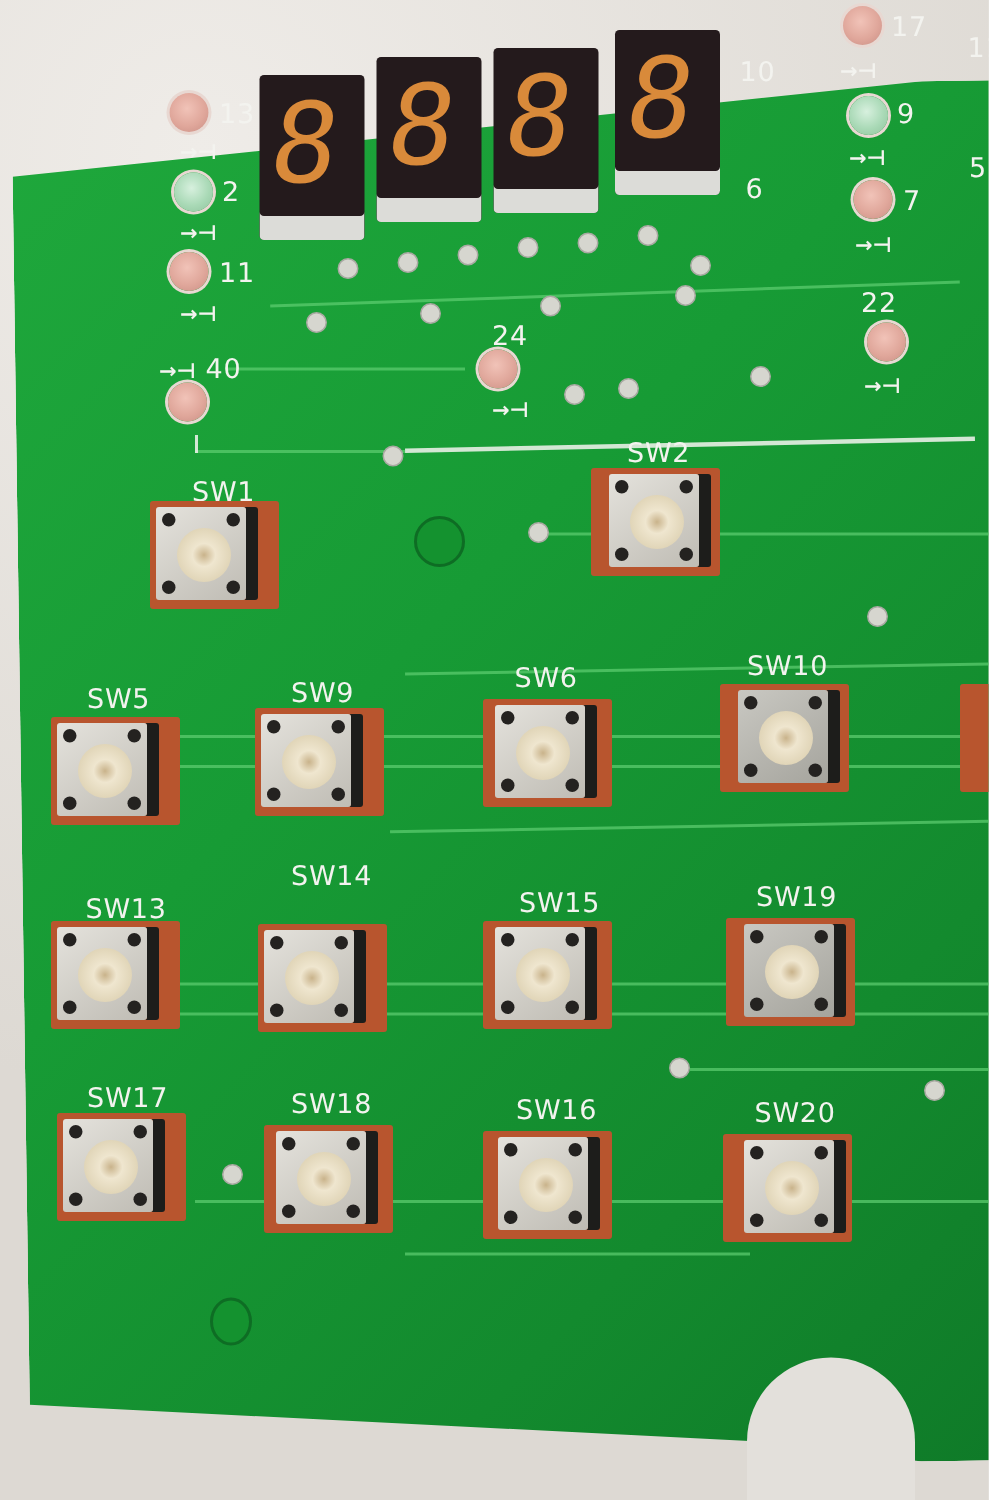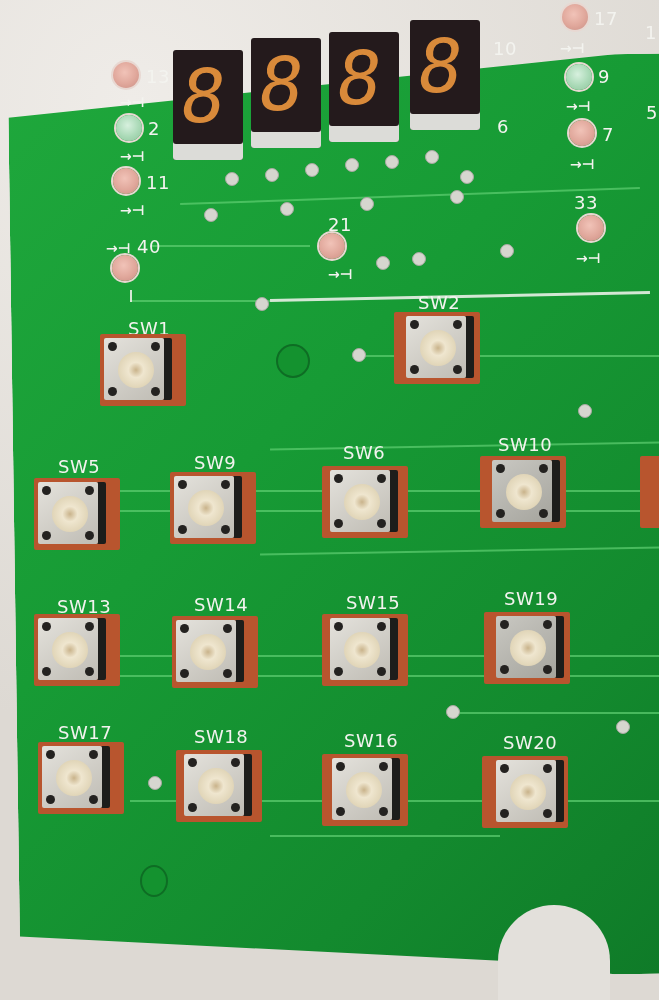--- a/index.html
+++ b/index.html
@@ -98,34 +98,34 @@
 <div class="diode" style="left:120px;top:94px">→⊣</div>
 <div class="led green" style="left:116px;top:115px"></div>
 <div class="silk" style="left:148px;top:118px">2</div>
 <div class="diode" style="left:120px;top:148px">→⊣</div>
 <div class="led" style="left:113px;top:168px"></div>
 <div class="silk" style="left:146px;top:172px">11</div>
 <div class="diode" style="left:120px;top:202px">→⊣</div>
 <div class="diode" style="left:106px;top:240px">→⊣</div>
 <div class="silk" style="left:137px;top:236px">40</div>
 <div class="led" style="left:112px;top:255px"></div>
-<div class="silk" style="left:328px;top:214px">21</div>
+<div class="silk" style="left:328px;top:214px">24</div>
 <div class="led" style="left:319px;top:233px"></div>
 <div class="diode" style="left:328px;top:266px">→⊣</div>
 
 <div class="led" style="left:562px;top:4px"></div>
 <div class="silk" style="left:594px;top:8px">17</div>
 <div class="diode" style="left:560px;top:40px">→⊣</div>
 <div class="led green" style="left:566px;top:64px"></div>
 <div class="silk" style="left:598px;top:66px">9</div>
 <div class="diode" style="left:566px;top:98px">→⊣</div>
 <div class="led" style="left:569px;top:120px"></div>
 <div class="silk" style="left:602px;top:124px">7</div>
 <div class="diode" style="left:570px;top:156px">→⊣</div>
-<div class="silk" style="left:574px;top:192px">33</div>
+<div class="silk" style="left:574px;top:192px">22</div>
 <div class="led" style="left:578px;top:215px"></div>
 <div class="diode" style="left:576px;top:250px">→⊣</div>
 
 <div class="silk" style="left:128px;top:318px">SW1</div>
 <div class="sw" style="left:100px;top:334px">
     <div class="body">
       <div class="cap"></div>
       <div class="dot" style="left:4px;top:4px"></div>
       <div class="dot" style="right:4px;top:4px"></div>
       <div class="dot" style="left:4px;bottom:4px"></div>
@@ -188,21 +188,21 @@
 <div class="silk" style="left:57px;top:596px">SW13</div>
 <div class="sw" style="left:34px;top:614px">
     <div class="body">
       <div class="cap"></div>
       <div class="dot" style="left:4px;top:4px"></div>
       <div class="dot" style="right:4px;top:4px"></div>
       <div class="dot" style="left:4px;bottom:4px"></div>
       <div class="dot" style="right:4px;bottom:4px"></div>
     </div>
   </div>
-<div class="silk" style="left:194px;top:594px">SW14</div>
+<div class="silk" style="left:194px;top:574px">SW14</div>
 <div class="sw" style="left:172px;top:616px">
     <div class="body">
       <div class="cap"></div>
       <div class="dot" style="left:4px;top:4px"></div>
       <div class="dot" style="right:4px;top:4px"></div>
       <div class="dot" style="left:4px;bottom:4px"></div>
       <div class="dot" style="right:4px;bottom:4px"></div>
     </div>
   </div>
 <div class="silk" style="left:346px;top:592px">SW15</div>

